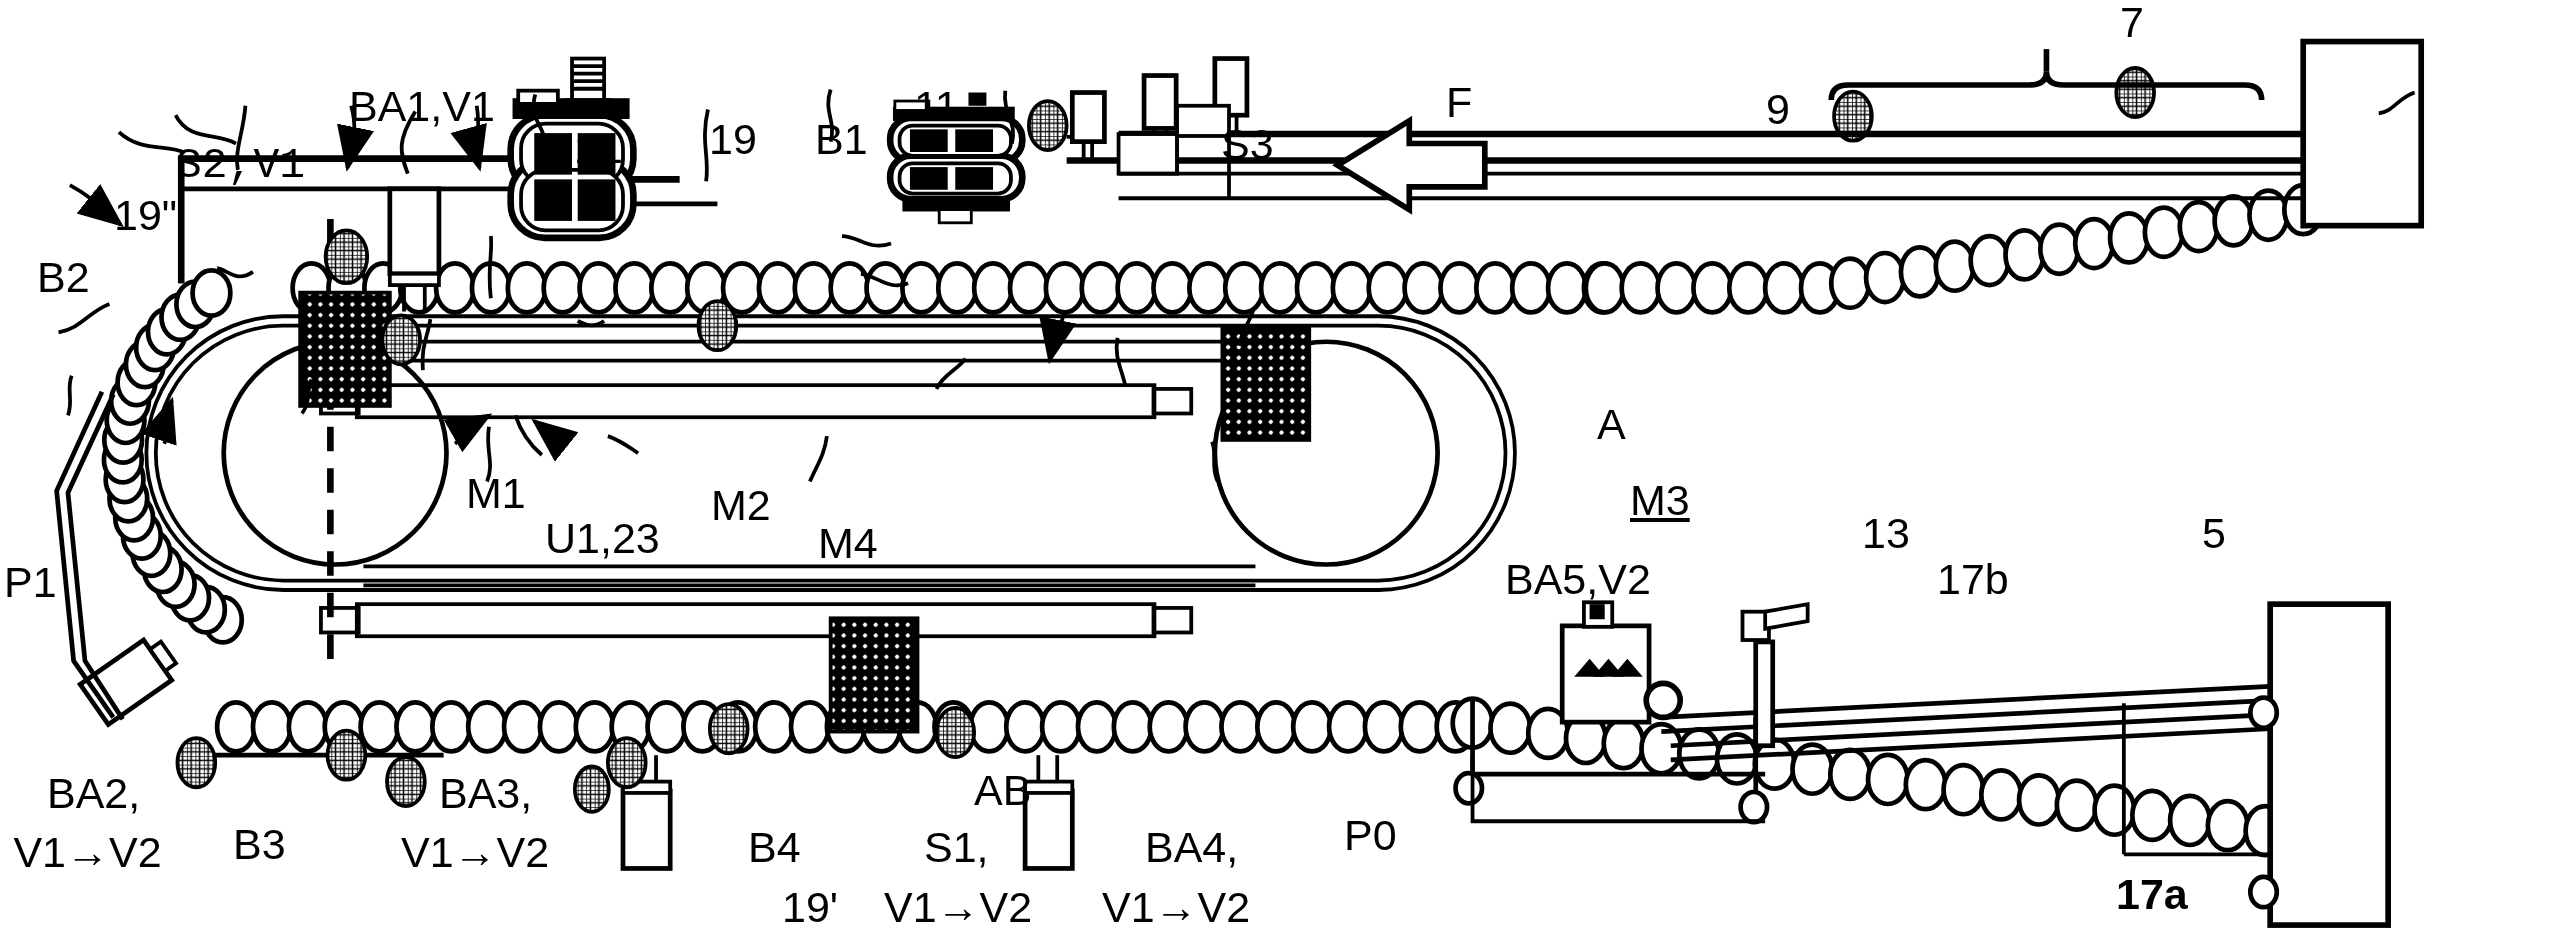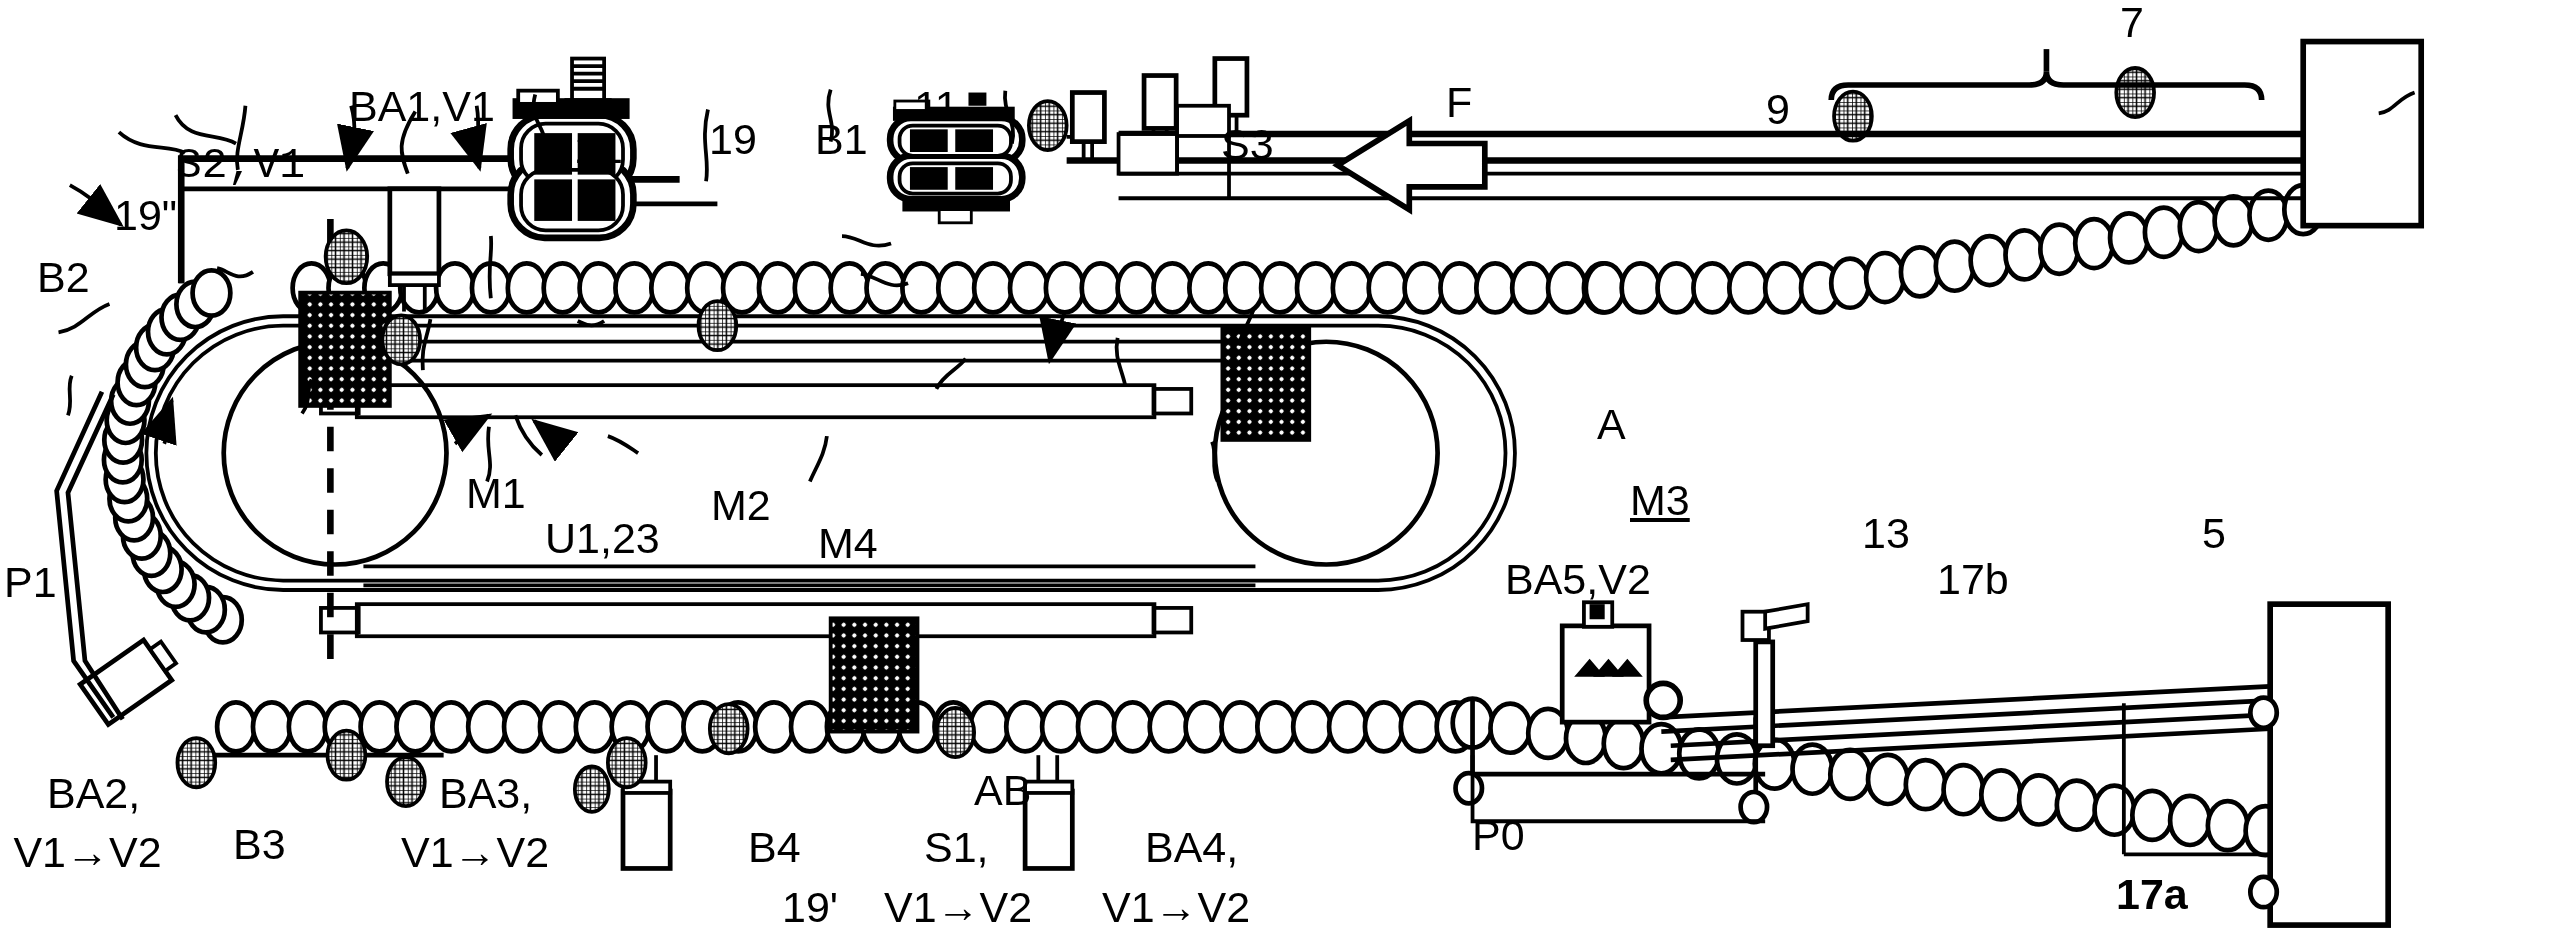--- a/index.html
+++ b/index.html
@@ -434,21 +434,21 @@
 <div class="lbl" style="left: 466px; top: 471px;">M1</div>
 <div class="lbl" style="left: 545px; top: 516px;">U1,23</div>
 <div class="lbl" style="left: 711px; top: 483px;">M2</div>
 <div class="lbl" style="left: 818px; top: 473px; margin-top: 48px;">M4</div>
 <div class="lbl" style="left: 1597px; top: 402px;">A</div>
 <div class="lbl" style="left: 1630px; top: 478px; text-decoration: underline;">M3</div>
 <div class="lbl" style="left: 1505px; top: 557px;">BA5,V2</div>
 <div class="lbl" style="left: 1862px; top: 511px;">13</div>
 <div class="lbl" style="left: 1937px; top: 557px;">17b</div>
 <div class="lbl" style="left: 2202px; top: 511px;">5</div>
-<div class="lbl" style="left: 1472px; top: 813px;">P0</div>
+<div class="lbl" style="left: 1344px; top: 813px;">P0</div>
 
 <div class="lbl" style="left: 47px; top: 771px;">BA2,</div>
 <div class="lbl" style="left: 13.4px; top: 830px;">V1→V2</div>
 <div class="lbl" style="left: 233px; top: 822px;">B3</div>
 <div class="lbl" style="left: 439px; top: 771px;">BA3,</div>
 <div class="lbl" style="left: 401px; top: 830px;">V1→V2</div>
 <div class="lbl" style="left: 748px; top: 825px;">B4</div>
 <div class="lbl" style="left: 782px; top: 885px;">19'</div>
 <div class="lbl" style="left: 924px; top: 825px;">S1,</div>
 <div class="lbl" style="left: 884px; top: 885px;">V1→V2</div>

